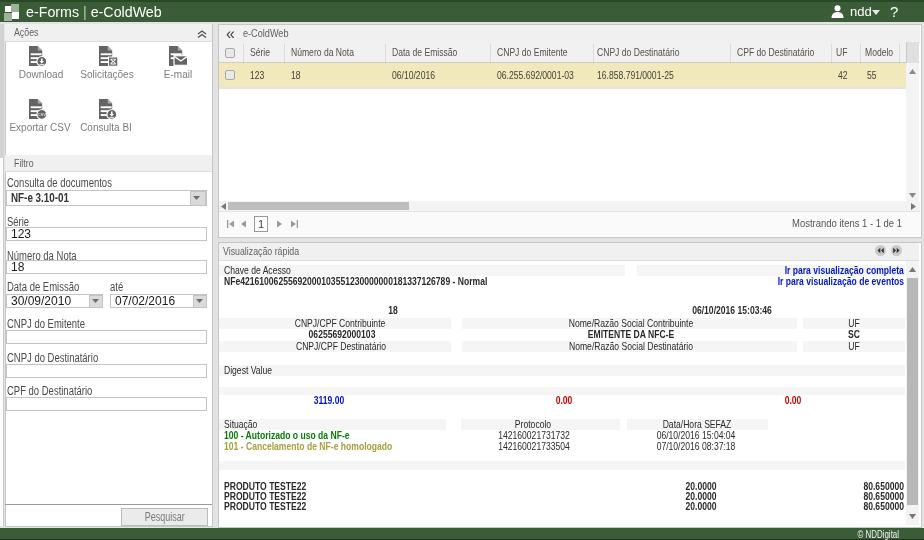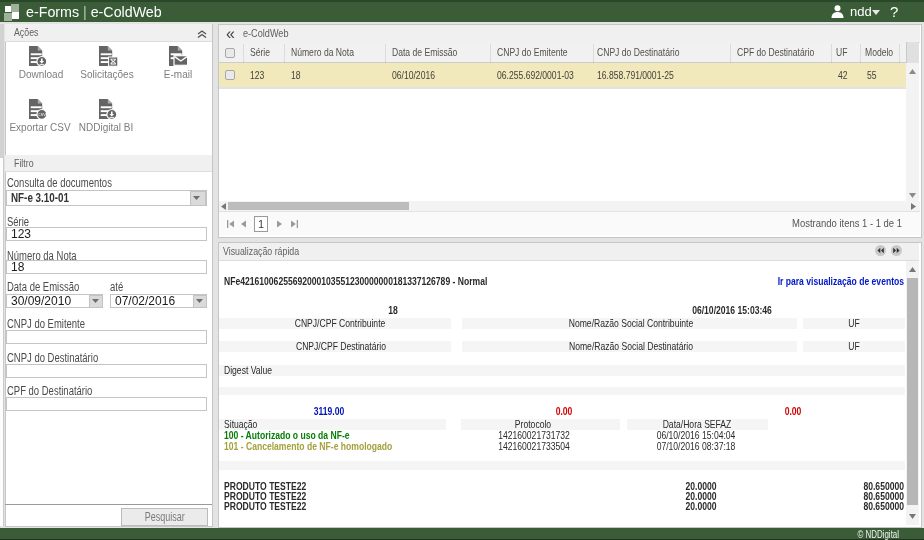--- a/index.html
+++ b/index.html
@@ -100,21 +100,21 @@
 <svg class="ab" style="left:98px;top:99px" width="20" height="22" viewBox="0 0 20 22">
 <path d="M1 0 h8.6 l4.6 4.6 v15.4 h-13.2 z" fill="#646464"></path>
 <path d="M9.8 0 l4.4 4.6 h-4.4 z" fill="#ababab"></path>
 <rect x="2.7" y="7.3" width="11" height="1.9" fill="#fff"></rect>
 <rect x="2.7" y="11.2" width="11" height="1.9" fill="#fff"></rect>
 <rect x="2.7" y="15.1" width="11" height="1.9" fill="#fff"></rect>
 <circle cx="13.8" cy="15.4" r="4.9" fill="#646464" stroke="#fff" stroke-width="1.1"></circle>
 <path d="M13 12.4 h1.6 v2.6 h1.5 l-2.3 2.4 -2.3 -2.4 h1.5 z" fill="#fff"></path>
 <rect x="11.5" y="17.9" width="4.6" height="0.9" fill="#fff"></rect>
 </svg>
-<div class="icolbl" style="left:106px;top:122px">NDDigital BI</div>
+<div class="icolbl" style="left:106px;top:122px">Consulta BI</div>
 
 <div class="hbar" style="left:5px;top:155px;width:207px;height:16px;line-height:16px"><span class="hx" style="margin-left:9px">Filtro</span></div>
 
 <div class="lbl" style="left:7px;top:176px">Consulta de documentos</div>
 <div class="inp" style="left:6px;top:190px;width:199px;height:14px;line-height:14px"><span style="display:inline-block;margin-left:4px;font-weight:bold;color:#333;transform:scaleX(0.82);transform-origin:0 50%">NF-e 3.10-01</span></div>
 <div class="dbtn" style="left:190px;top:191px;width:14px;height:13px"></div>
 <svg class="ab" style="left:193px;top:196px" width="7" height="4" viewBox="0 0 7 4">
       <path d="M0 0 h7 l-3.5 4 z" fill="#6e6e6e"></path>
     </svg>
 
@@ -236,52 +236,62 @@
 
 <div class="ab" style="left:906px;top:261px;width:13px;height:264px;background:#f3f3f3"></div>
 <svg class="ab" style="left:909px;top:514px" width="7" height="5" viewBox="0 0 7 5">
       <path d="M3.5 5 L7 0 H0 z" fill="#777"></path>
     </svg>
 <svg class="ab" style="left:909px;top:267px" width="7" height="5" viewBox="0 0 7 5">
       <path d="M3.5 0 L7 5 H0 z" fill="#777"></path>
     </svg>
 <div class="ab" style="left:907px;top:278px;width:11px;height:227px;background:#b7b7b7"></div>
 
+<div class="qrow qg" style="top:265px">
+      <i style="position:absolute;top:0;height:100%;background:#fff;left:406px;width:12px"></i>
+      <span class="lx">Chave de Acesso</span>
+      <span class="rx lnk">Ir para visualização completa</span>
+    </div>
 <div class="qrow" style="top:276px">
       <span class="lx b">NFe42161006255692000103551230000000181337126789 - Normal</span>
       <span class="rx lnk">Ir para visualização de eventos</span>
     </div>
 
 <div class="qrow" style="top:305px">
       <span class="cx b" style="left:174px">18</span>
       <span class="cx b" style="left:513px">06/10/2016 15:03:46</span>
     </div>
 
 <div class="qrow qg" style="top:318px">
       <i style="position:absolute;top:0;height:100%;background:#fff;left:232px;width:11px"></i>
       <i style="position:absolute;top:0;height:100%;background:#fff;left:578px;width:6px"></i>
       <span class="cx" style="left:121px">CNPJ/CPF Contribuinte</span>
       <span class="cx" style="left:412px">Nome/Razão Social Contribuinte</span>
       <span class="cx" style="left:635px">UF</span>
     </div>
+<div class="qrow" style="top:329px">
+      <span class="cx b" style="left:123px">06255692000103</span>
+      <span class="cx b" style="left:412px">EMITENTE DA NFC-E</span>
+      <span class="cx b" style="left:635px">SC</span>
+    </div>
 
 <div class="qrow qg" style="top:341px">
       <i style="position:absolute;top:0;height:100%;background:#fff;left:232px;width:11px"></i>
       <i style="position:absolute;top:0;height:100%;background:#fff;left:578px;width:6px"></i>
       <span class="cx" style="left:122px">CNPJ/CPF Destinatário</span>
       <span class="cx" style="left:412px">Nome/Razão Social Destinatário</span>
       <span class="cx" style="left:635px">UF</span>
     </div>
 
 <div class="qrow qg" style="top:365px">
       <span class="lx">Digest Value</span>
     </div>
 
 <div class="qrow qg" style="top:387px;height:8px"></div>
-<div class="qrow" style="top:406px">
+<div class="qrow" style="top:395px">
       <span class="cx b" style="left:110px;color:#0013bb">3119.00</span>
       <span class="cx b" style="left:345px;color:#d40000">0.00</span>
       <span class="cx b" style="left:574px;color:#d40000">0.00</span>
     </div>
 
 <div class="qrow qg" style="top:419px">
       <i style="position:absolute;top:0;height:100%;background:#fff;left:227px;width:15px"></i>
       <i style="position:absolute;top:0;height:100%;background:#fff;left:401px;width:7px"></i>
       <i style="position:absolute;top:0;height:100%;background:#fff;left:549px;width:137px"></i>
       <span class="lx">Situação</span>

